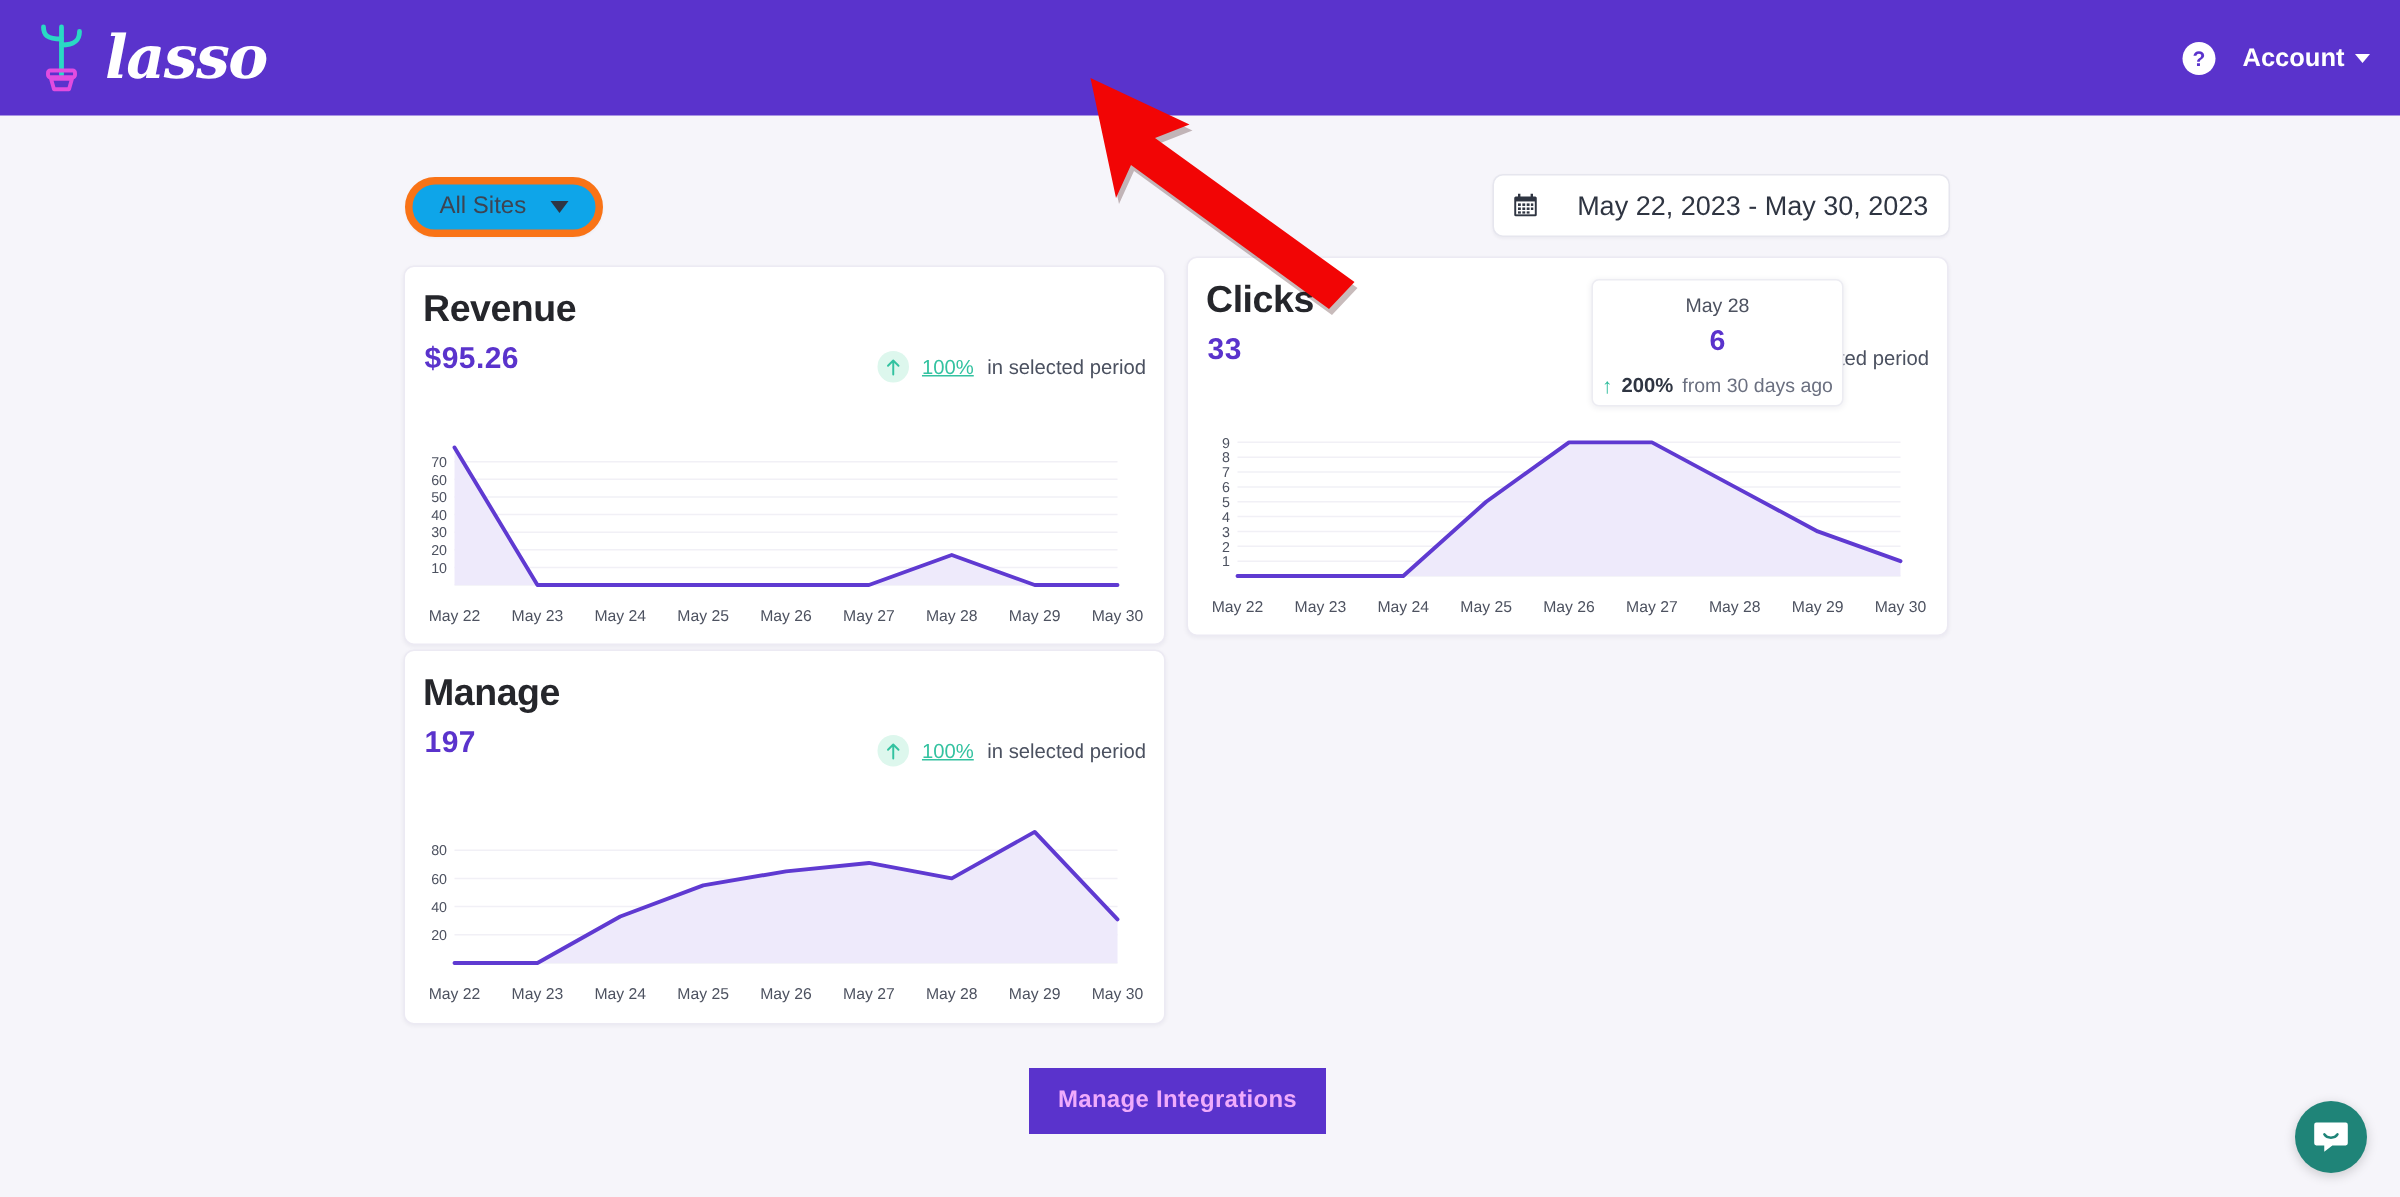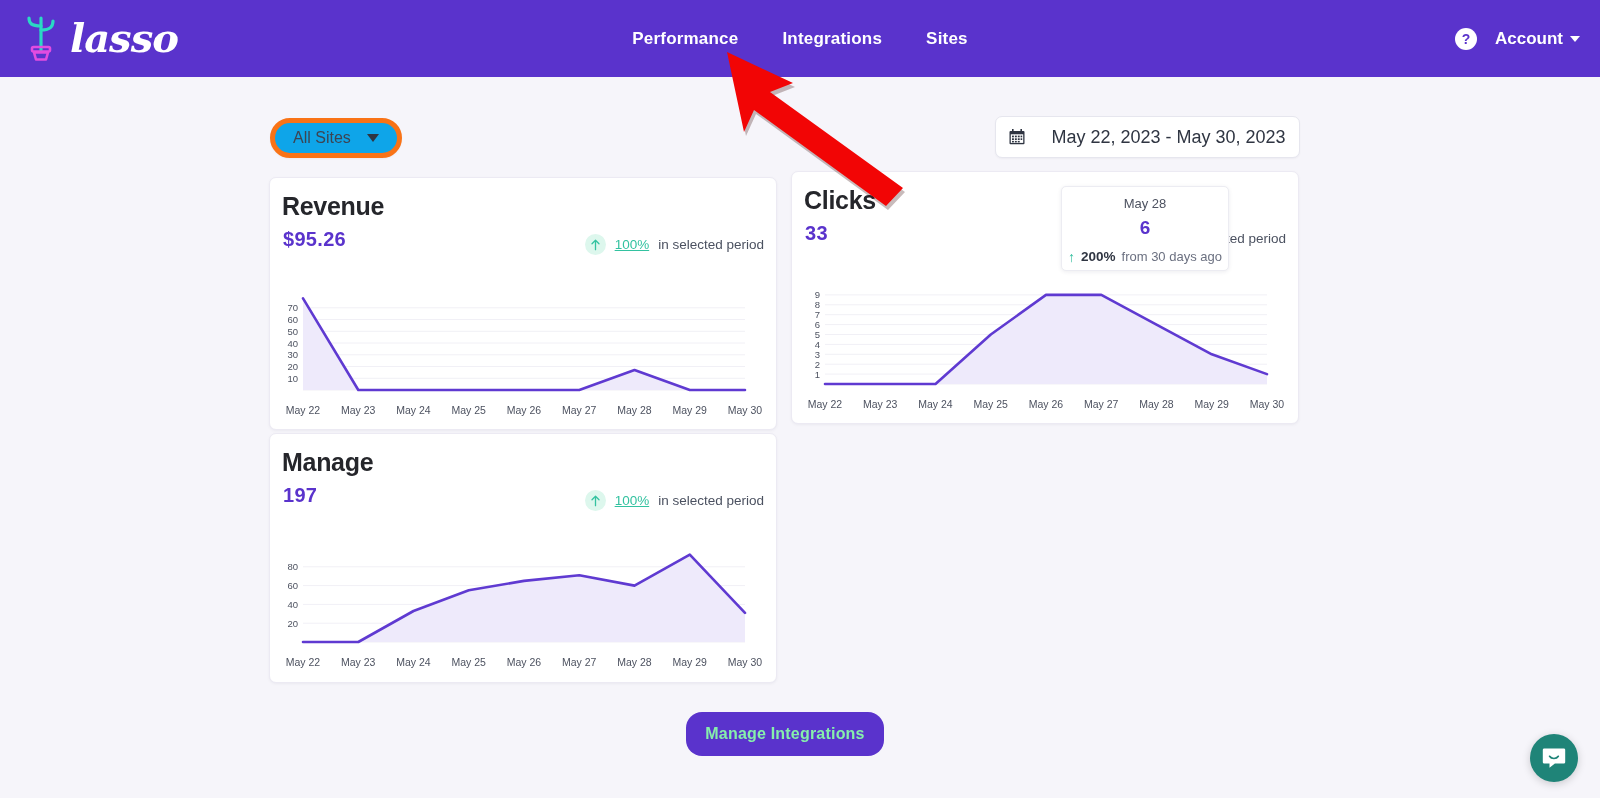--- a/index.html
+++ b/index.html
@@ -118,22 +118,22 @@
     margin-top: 10px; display: flex; align-items: center;
     justify-content: center; gap: 6px; white-space: nowrap;
   }
   .tt-arrow { color: #2bbb9a; font-size: 14px; line-height: 1; }
   .tt-pct { font-size: 13.5px; font-weight: 700; color: #2f3542; }
   .tt-ago { font-size: 13px; color: #6b7080; }
 
   
   .cta {
     position: absolute; left: 686px; top: 712px;
-    width: 198px; height: 44px; border: none; border-radius: 16px;
-    background: #5a33cc; color: #86efac;
+    width: 198px; height: 44px; border: none; border-radius: 0;
+    background: #5a33cc; color: #f0abfc;
     font-family: "Liberation Sans", sans-serif;
     font-size: 16px; font-weight: 700; cursor: pointer;
     letter-spacing: .2px;
   }
 
   
   .intercom {
     position: absolute; right: 22px; bottom: 16px;
     width: 48px; height: 48px; border-radius: 50%;
     background: #1f8478; cursor: pointer;
@@ -162,25 +162,20 @@
           </g>
           <g fill="none" stroke="#e24ce0" stroke-width="2.6" stroke-linejoin="round">
             <rect x="14" y="37" width="18" height="4.5" rx="1.5"></rect>
             <path d="M16 42.5 L18 49.5 L28 49.5 L30 42.5 Z"></path>
           </g>
         </svg>
       </span>
       <span class="logo-word">lasso</span>
     </div>
 
-    <div class="nav">
-      <span class="nav-item">Performance</span>
-      <span class="nav-item">Integrations</span>
-      <span class="nav-item">Sites</span>
-    </div>
 
     <div class="header-right">
       <span class="help-circle">?</span>
       <span class="account">
         <span class="account-label">Account</span>
         <span class="caret"></span>
       </span>
     </div>
   </div>
 

